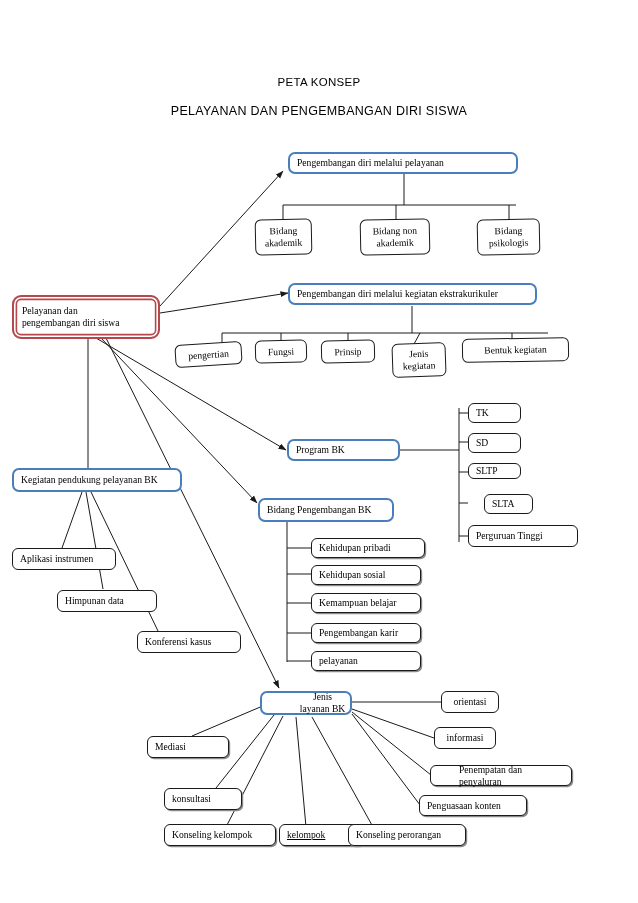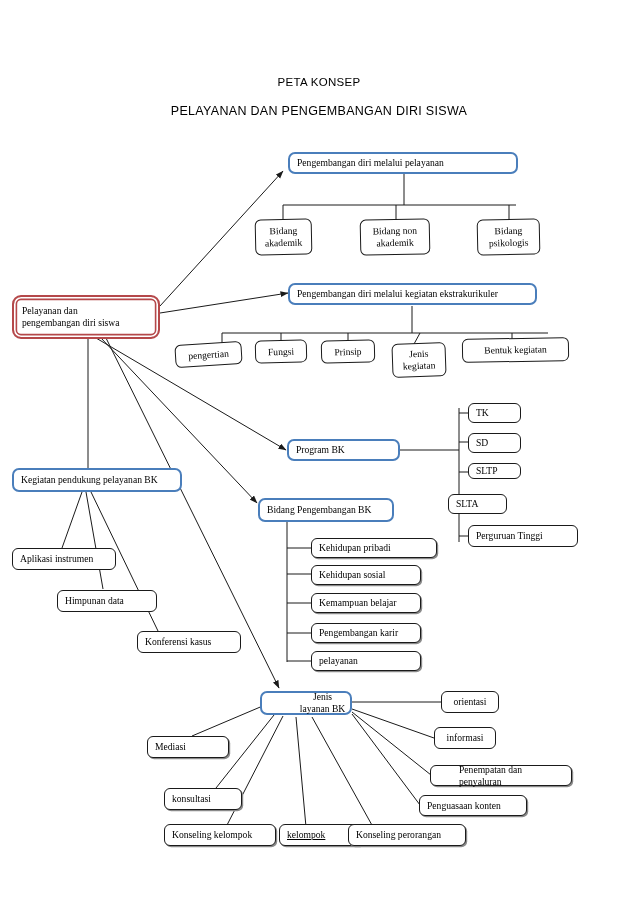--- a/index.html
+++ b/index.html
@@ -140,26 +140,26 @@
 
   <div class="node lbox" style="left:12px;top:548px;width:104px;height:22px;">Aplikasi instrumen</div>
   <div class="node lbox" style="left:57px;top:590px;width:100px;height:22px;">Himpunan data</div>
   <div class="node lbox" style="left:137px;top:631px;width:104px;height:22px;">Konferensi kasus</div>
 
   <div class="node blue lbox" style="left:287px;top:439px;width:113px;height:22px;">Program BK</div>
 
   <div class="node lbox" style="left:468px;top:403px;width:53px;height:20px;">TK</div>
   <div class="node lbox" style="left:468px;top:433px;width:53px;height:20px;">SD</div>
   <div class="node lbox" style="left:468px;top:463px;width:53px;height:16px;">SLTP</div>
-  <div class="node lbox" style="left:448px;top:494px;width:59px;height:20px;">SLTA</div>
+  <div class="node lbox" style="left:484px;top:494px;width:49px;height:20px;">SLTA</div>
   <div class="node lbox" style="left:468px;top:525px;width:110px;height:22px;">Perguruan Tinggi</div>
 
   <div class="node blue lbox" style="left:258px;top:498px;width:136px;height:24px;">Bidang Pengembangan BK</div>
 
-  <div class="node sh lbox" style="left:311px;top:538px;width:126px;height:20px;">Kehidupan pribadi</div>
+  <div class="node sh lbox" style="left:311px;top:538px;width:114px;height:20px;">Kehidupan pribadi</div>
   <div class="node sh lbox" style="left:311px;top:565px;width:110px;height:20px;">Kehidupan sosial</div>
   <div class="node sh lbox" style="left:311px;top:593px;width:110px;height:20px;">Kemampuan  belajar</div>
   <div class="node sh lbox" style="left:311px;top:623px;width:110px;height:20px;">Pengembangan karir</div>
   <div class="node sh lbox" style="left:311px;top:651px;width:110px;height:20px;">pelayanan</div>
 
   <div class="node blue" style="left:260px;top:691px;width:92px;height:24px;">Jenis  layanan BK</div>
 
   <div class="node" style="left:441px;top:691px;width:58px;height:22px;">orientasi</div>
   <div class="node" style="left:434px;top:727px;width:62px;height:22px;">informasi</div>
   <div class="node sh lbox" style="left:430px;top:765px;width:142px;height:21px;padding-left:28px;">Penempatan dan penyaluran</div>

